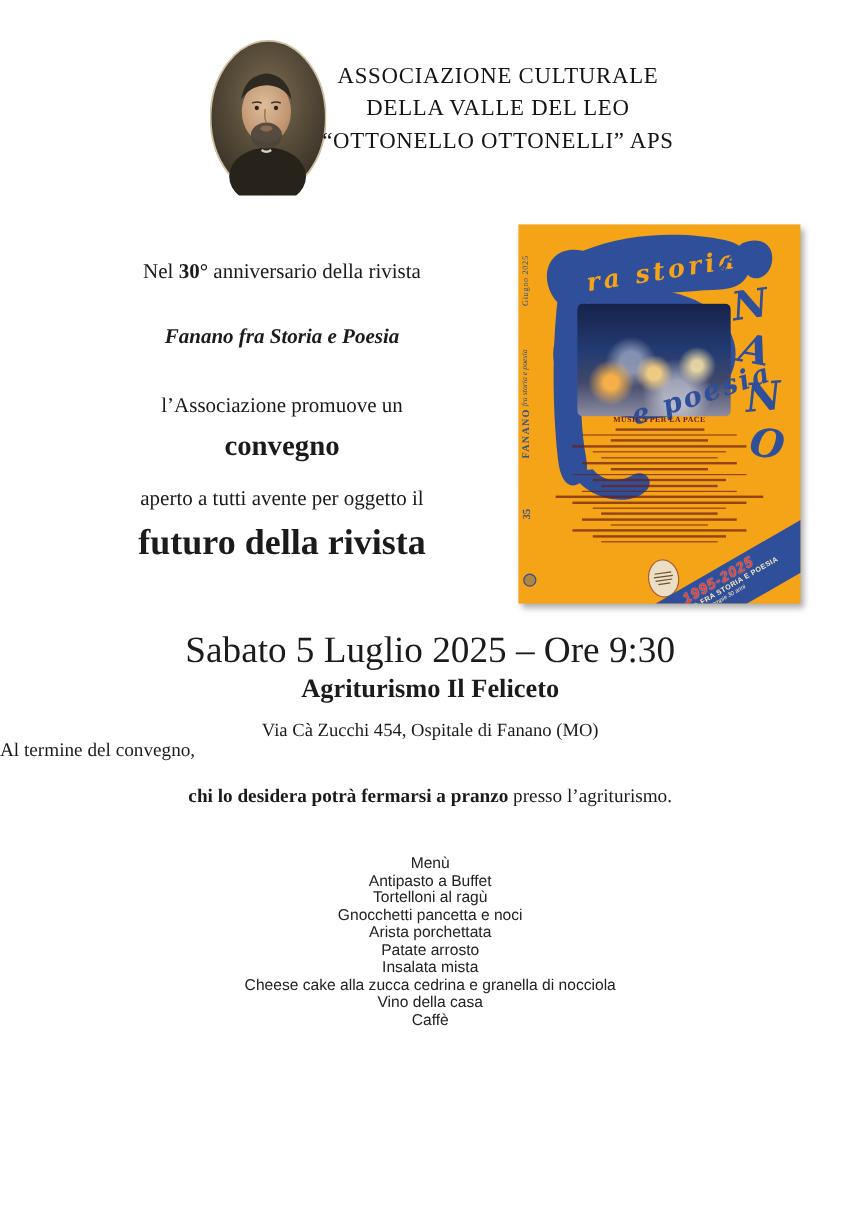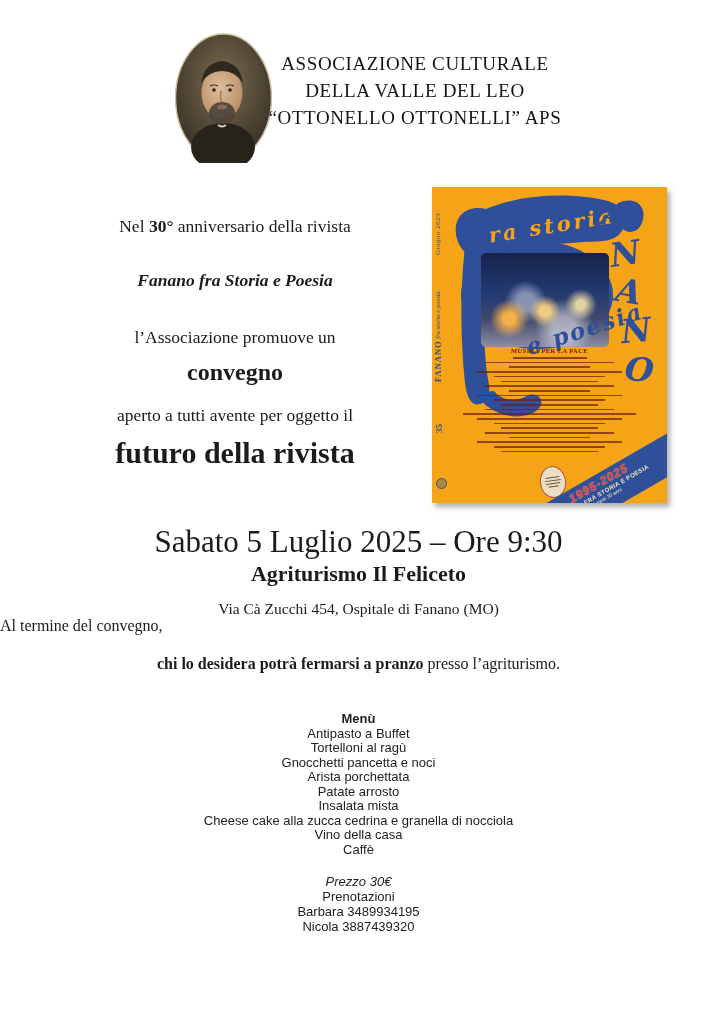--- a/index.html
+++ b/index.html
@@ -74,21 +74,21 @@
   
   .date-line{left:0;width:717px;top:524px;text-align:center;font-size:31px;font-weight:normal;}
   .venue{left:0;width:717px;top:561px;text-align:center;font-size:22px;font-weight:bold;}
   .address{left:0;width:717px;top:600px;text-align:center;font-size:15.5px;}
   .note1{left:0;width:717px;top:617px;text-align:left;font-size:16px;}
   .note2{left:0;width:717px;top:655px;text-align:center;font-size:16px;}
 
   
   .menu{left:0;width:717px;top:712px;text-align:center;
         font-family:"Liberation Sans",sans-serif;font-size:13px;line-height:14.5px;color:#222;}
-  .menu-title{font-weight:bold;}
+  .menu-title{font-weight:normal;}
   .price-block{left:0;width:717px;top:875px;text-align:center;
         font-family:"Liberation Sans",sans-serif;font-size:13px;line-height:14.9px;color:#222;}
   .price{font-style:italic;}
 </style>
 </head>
 <body>
 
 <div class="page">
 
   <div class="abs portrait">
@@ -211,20 +211,14 @@
     <div>Tortelloni al ragù</div>
     <div>Gnocchetti pancetta e noci</div>
     <div>Arista porchettata</div>
     <div>Patate arrosto</div>
     <div>Insalata mista</div>
     <div>Cheese cake alla zucca cedrina e granella di nocciola</div>
     <div>Vino della casa</div>
     <div>Caffè</div>
   </div>
 
-  <div class="abs price-block">
-    <div class="price">Prezzo 30€</div>
-    <div>Prenotazioni</div>
-    <div>Barbara 3489934195</div>
-    <div>Nicola 3887439320</div>
-  </div>
 
 </div>
 
 </body></html>

